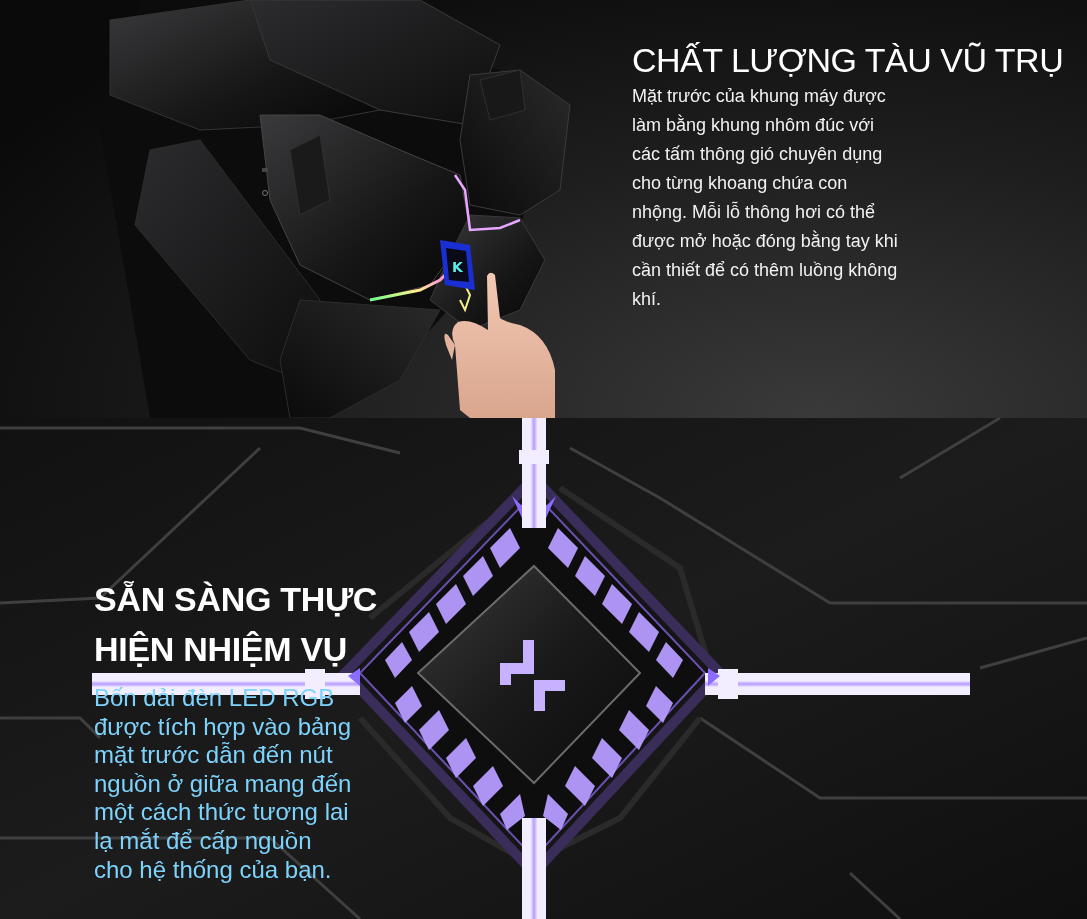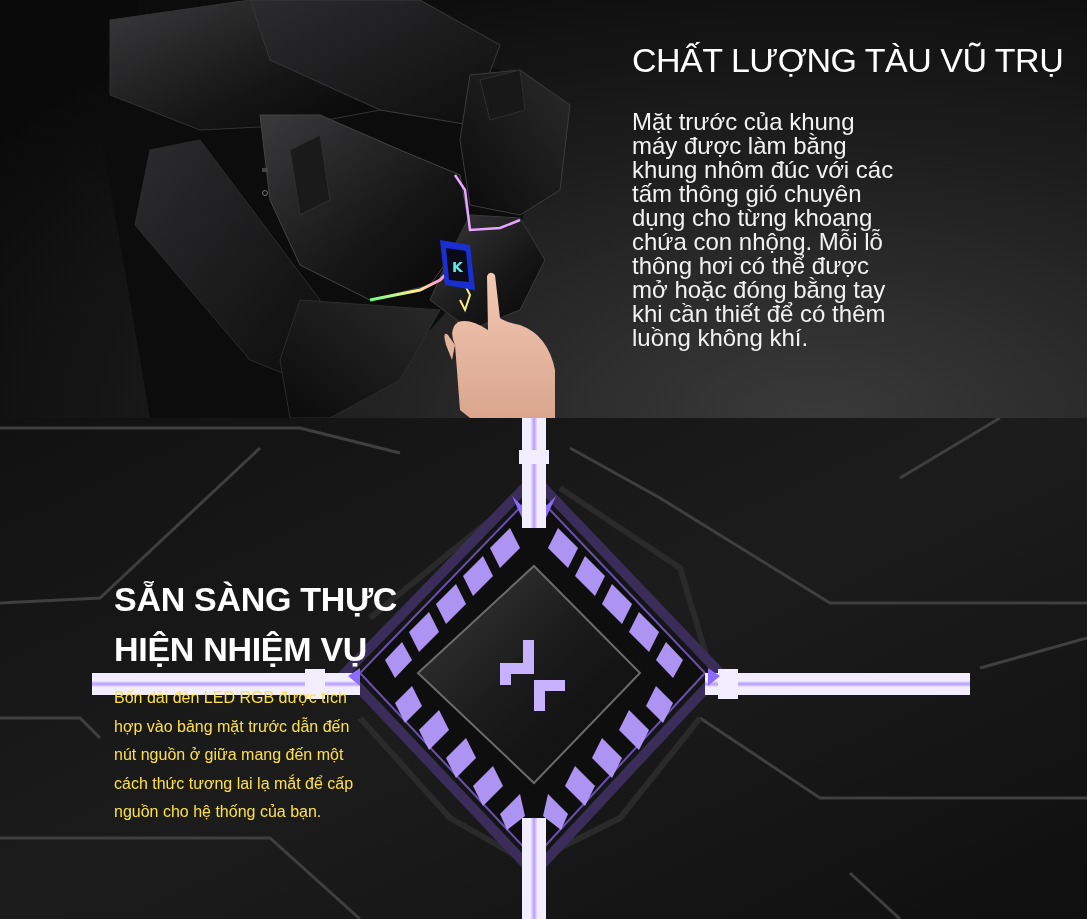--- a/index.html
+++ b/index.html
@@ -12,35 +12,35 @@
     background: radial-gradient(ellipse at 75% 100%, #3a3a3a 0%, #1e1e1e 45%, #0a0a0a 85%);
     overflow: hidden;
   }
   .case-art { position: absolute; left: 0; top: 0; width: 600px; height: 418px; }
   .top-text { position: absolute; left: 632px; top: 38px; width: 440px; }
   .top-title {
     font-size: 34px; font-weight: normal; letter-spacing: -0.5px; line-height: 44px;
     color: #ffffff; white-space: nowrap;
   }
   .top-body {
-    margin-top: 28px; width: 270px; font-size: 24px; line-height: 24px; color: #f2f2f2;
+    margin-top: 0; width: 270px; font-size: 18px; line-height: 29px; color: #f2f2f2;
   }
 
   
   .bottom {
     position: absolute; left: 0; top: 418px; width: 1087px; height: 501px;
     background: #141414; overflow: hidden;
   }
   .panel-art { position: absolute; left: 0; top: 0; width: 1087px; height: 501px; }
-  .bottom-text { position: absolute; left: 114px; top: 156px; width: 300px; }
+  .bottom-text { position: absolute; left: 94px; top: 156px; width: 300px; }
   .bottom-title {
     font-size: 34px; font-weight: bold; line-height: 50px; color: #fff; letter-spacing: -0.3px;
   }
   .bottom-body {
-    margin-top: 10px; width: 262px; font-size: 16px; line-height: 28.6px; color: #fde047;
+    margin-top: 10px; width: 262px; font-size: 24px; line-height: 28.6px; color: #7dd3fc;
   }
 </style>
 </head>
 <body>
 
 <section class="top">
   <svg class="case-art" viewBox="0 0 600 418" xmlns="http://www.w3.org/2000/svg">
     <defs>
       <linearGradient id="panelA" x1="0" y1="0" x2="1" y2="1">
         <stop offset="0" stop-color="#2c2c2e"></stop>

